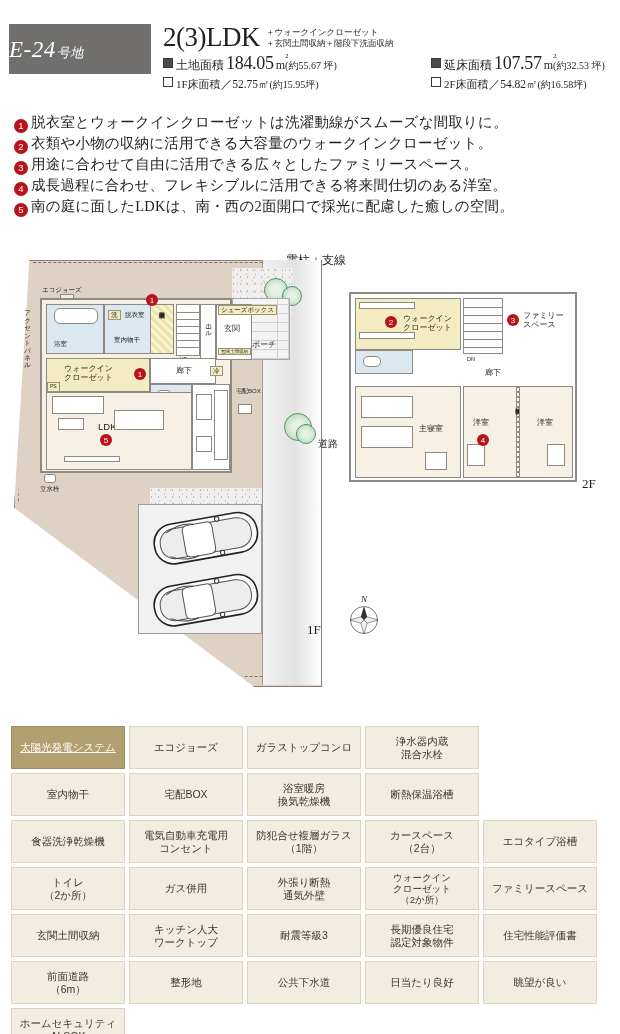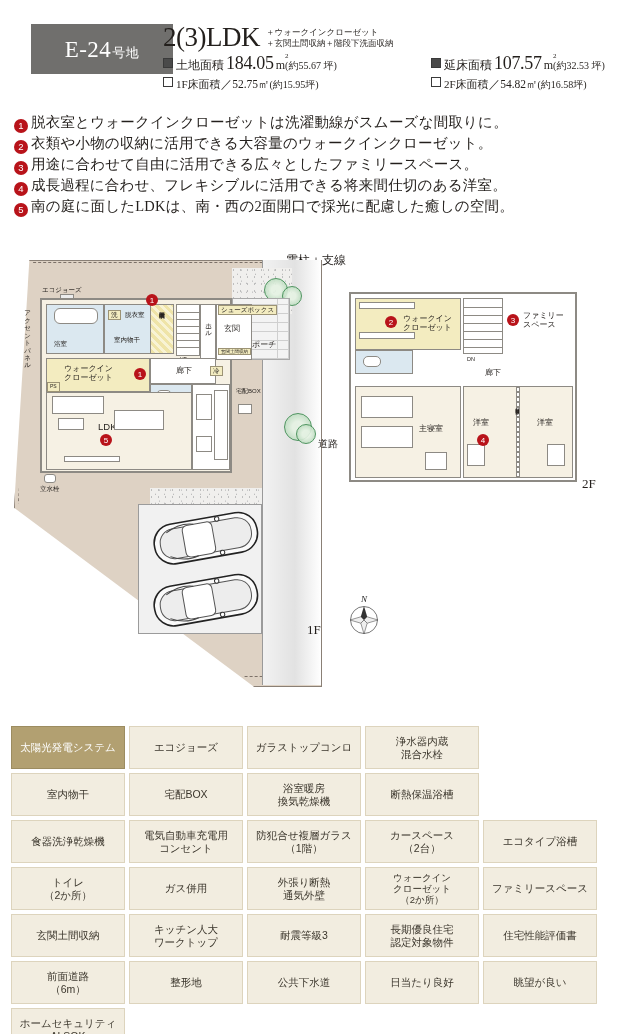--- a/index.html
+++ b/index.html
@@ -9,25 +9,26 @@
     font-family:"Liberation Serif","DejaVu Serif",serif;
     color:#231f1c;
     overflow:hidden;
     position:relative;
   }
   
   .header{
     position:absolute;left:0;top:0;width:620px;height:108px;
   }
   .lot-badge{
-    position:absolute;left:31px;top:24px;width:142px;height:50px;
+    position:absolute;left:9px;top:24px;width:142px;height:50px;
     background:#706f6d;
-    display:flex;align-items:center;justify-content:center;
+    display:flex;align-items:center;
     color:#ffffff;
     letter-spacing:0.5px;
+    font-style:italic;
   }
   .lot-badge .big{font-size:23px;line-height:1;}
   .lot-badge .sml{font-size:13px;line-height:1;padding-left:1px;padding-top:6px;}
 
   .title-wrap{position:absolute;left:163px;top:24px;width:450px;}
   .plan-type-row{display:flex;align-items:flex-start;}
   .plan-type{font-size:27px;line-height:26px;letter-spacing:-0.5px;}
   .plan-extra{font-size:8.5px;line-height:11px;padding-left:6px;padding-top:3px;
     font-family:"Liberation Sans","DejaVu Sans",sans-serif;}
 
@@ -157,21 +158,21 @@
   }
   .spec-row{display:flex;}
   .spec-cell{
     width:114px;height:43px;margin:0 4px 4px 0;
     background:#f2ede0;border:1px solid #ddd4bd;
     display:flex;align-items:center;justify-content:center;text-align:center;
     font-size:10.5px;line-height:12.5px;
     font-family:"Liberation Sans","DejaVu Sans",sans-serif;
     box-sizing:border-box;color:#3b362c;
   }
-  .spec-cell.hl{background:#b2a071;border-color:#9c8c60;color:#ffffff;}
+  .spec-cell.hl{background:#b2a071;border-color:#9c8c60;color:#ffffff;text-decoration:underline;}
   .spec-cell.empty{background:transparent;border:none;}
   .spec-cell span{white-space:pre-line;}
 </style>
 </head>
 <body>
 
 <div class="header">
 
   <div class="lot-badge">
     <span class="big">E-24</span>

